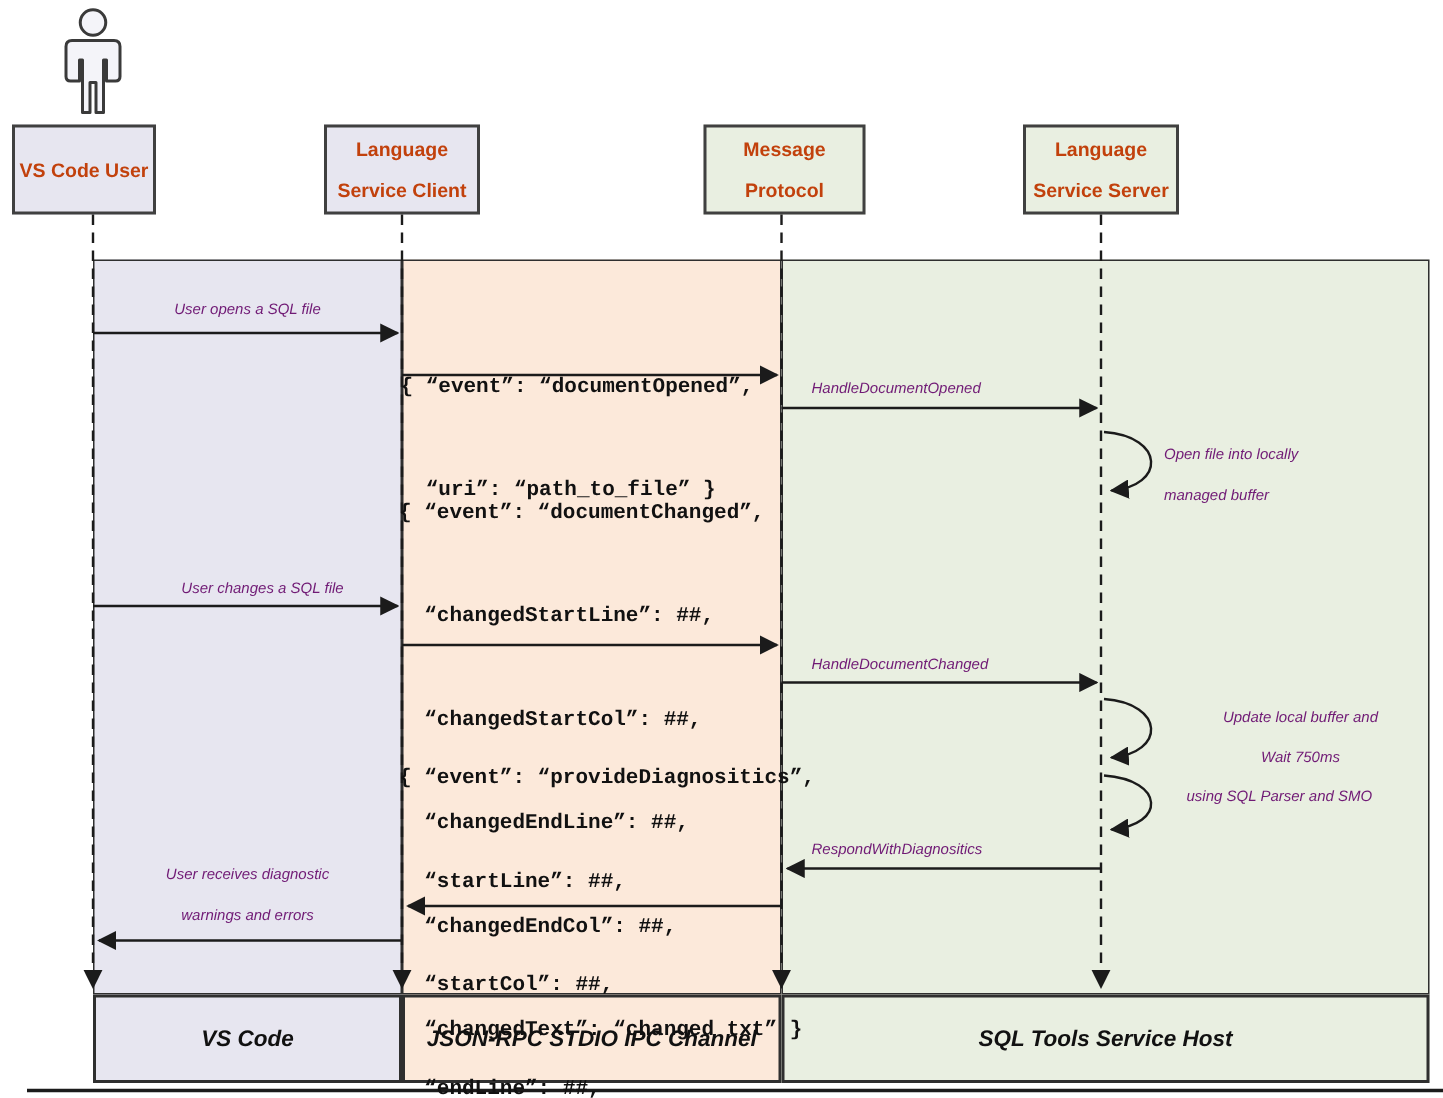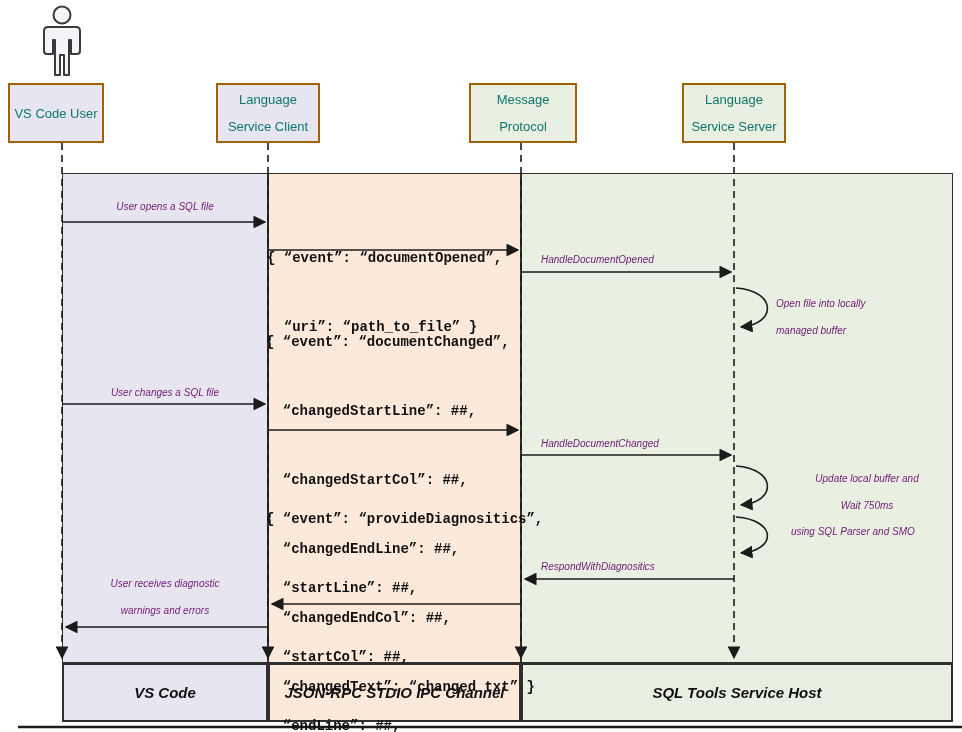--- a/index.html
+++ b/index.html
@@ -2,23 +2,23 @@
 <html style="--lavender: #e7e6f0; --peach: #fce9da; --green: #e9efe1; --line: #2f2f2f;"><head>
 <meta charset="utf-8">
 <style>
   html,body { margin:0; padding:0; background:#ffffff; }
   #stage {
     position:relative; width:962px; height:732px; overflow:hidden;
     background:#ffffff; font-family:"Liberation Sans", sans-serif; color:#111;
   }
   .abs { position:absolute; }
   .box {
-    position:absolute; border:2px solid #a16207; box-sizing:border-box;
+    position:absolute; border:2px solid #404040; box-sizing:border-box;
     display:flex; flex-direction:column; align-items:center; justify-content:center;
-    text-align:center; font-size:13px; line-height:27px; color:#0f766e;
+    text-align:center; font-size:13px; line-height:27px; color:#c2410c;font-weight:bold;
   }
   .lane-bg {
     position:absolute; top:173px; height:490px; box-sizing:border-box;
     border:1.6px solid #2f2f2f;
   }
   .lane-box {
     position:absolute; top:663px; height:59px; box-sizing:border-box;
     border:2px solid #2f2f2f; display:flex; align-items:center; justify-content:center;
     font-size:15px; font-weight:bold; color:#111;font-style:italic;
   }
@@ -87,21 +87,21 @@
 
       <path d="M736,288 C777,291 777,324 741,327" marker-end="url(#arr)"></path>
       <path d="M736,466 C777,469 777,502 741,505" marker-end="url(#arr)"></path>
       <path d="M736,517 C777,520 777,550 741,553" marker-end="url(#arr)"></path>
 
       <path d="M18,727 H962" stroke-width="2.4"></path>
     </g>
   </svg>
 
   <div class="txt lbl ctr" style="left:62px; top:199px; width:206px;">User opens a SQL file</div>
-  <div class="txt lbl ctr" style="left:62px; top:385px; width:206px;">User changes a SQL file</div>
+  <div class="txt lbl ctr" style="left:72px; top:385px; width:206px;">User changes a SQL file</div>
   <div class="txt lbl lbl2 ctr" style="left:62px; top:570px; width:206px;">
     <div>User receives diagnostic</div>
     <div>warnings and errors</div>
   </div>
   <div class="txt lbl" style="left:541px; top:252px;">HandleDocumentOpened</div>
   <div class="txt lbl" style="left:541px; top:436px;">HandleDocumentChanged</div>
   <div class="txt lbl" style="left:541px; top:559px;">RespondWithDiagnositics</div>
   <div class="txt lbl lbl2" style="left:776px; top:290px;">
     <div>Open file into locally</div>
     <div>managed buffer</div>

